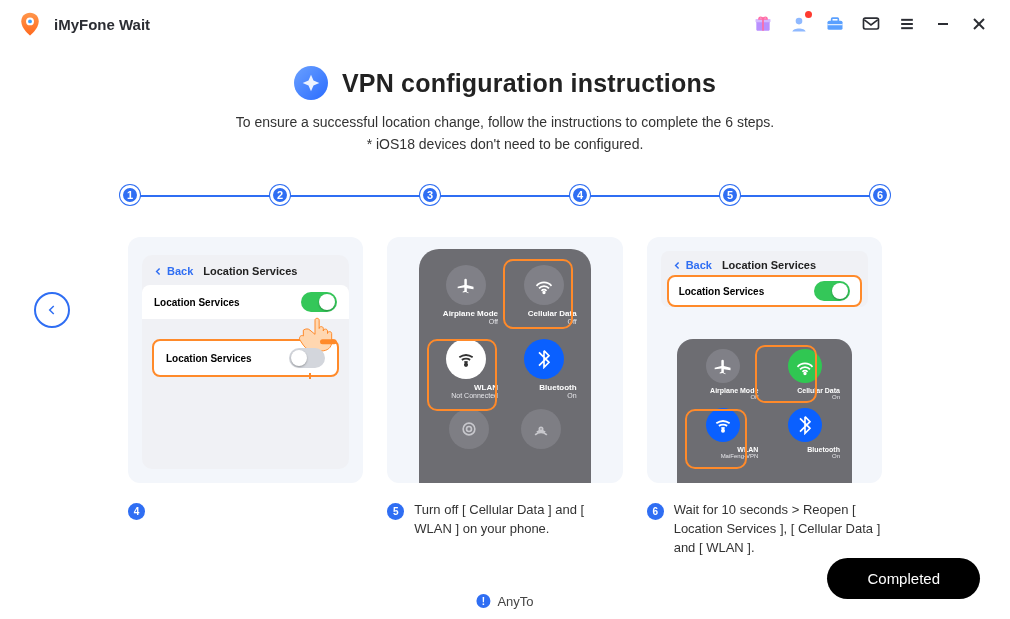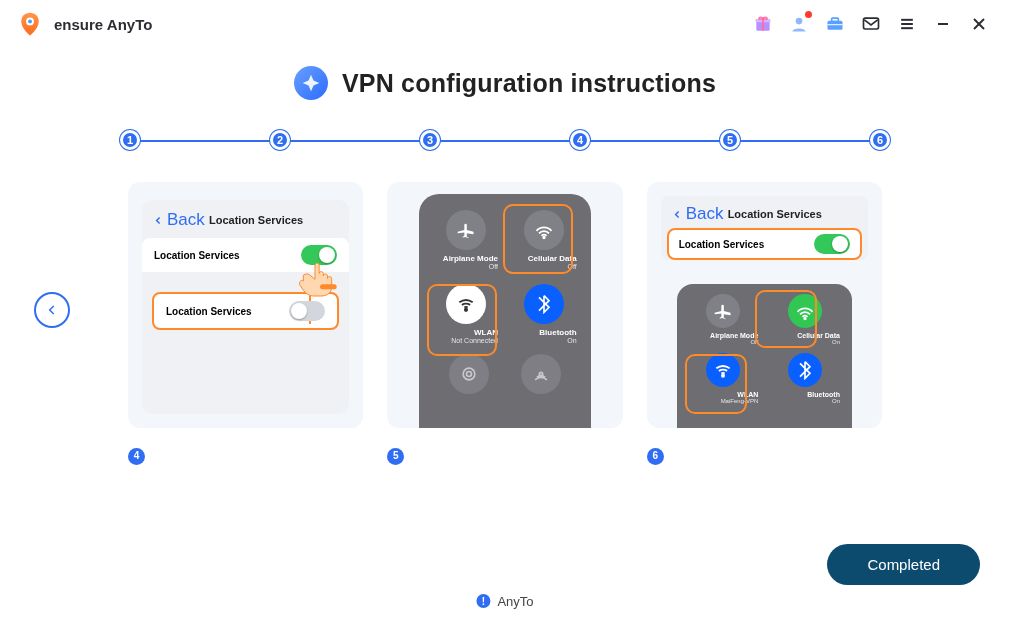--- a/index.html
+++ b/index.html
@@ -35,21 +35,21 @@
   .nav-prev { position: absolute; left: 34px; top: 292px; width: 36px; height: 36px; border-radius: 50%; border: 2px solid #2f6ef3; display: flex; align-items: center; justify-content: center; cursor: pointer; background: #fff; }
   .nav-prev svg { width: 14px; height: 14px; stroke: #2f6ef3; fill: none; stroke-width: 2.5; }
 
   
   .cards { display: flex; gap: 24px; margin: 22px 128px 0; }
   .card { flex: 1; background: #f3f6fb; border-radius: 12px; height: 246px; position: relative; overflow: hidden; }
 
   
   .ls-panel { position: absolute; left: 14px; right: 14px; top: 18px; bottom: 14px; background: #f0f1f5; border-radius: 10px; padding: 10px 0 0; }
   .ls-header { display: flex; align-items: center; padding: 0 12px 8px; }
-  .ls-back { color: #2f6ef3; font-size: 17px; font-weight: 400; display: flex; align-items: center; gap: 4px; }
+  .ls-back { color: #2f6ef3; font-size: 11px; font-weight: 700; display: flex; align-items: center; gap: 4px; }
   .ls-title { flex: 1; text-align: center; font-size: 11px; font-weight: 700; color: #222; margin-left: -30px; }
   .ls-row { background: #fff; margin: 0; height: 34px; display: flex; align-items: center; padding: 0 12px; font-size: 10px; font-weight: 600; }
   .ls-row.first { border-radius: 8px 8px 0 0; }
   .ls-row span { flex: 1; }
   .toggle { width: 36px; height: 20px; border-radius: 20px; position: relative; }
   .toggle.on { background: #34c759; }
   .toggle.off { background: #d3d6dc; }
   .toggle .knob { width: 16px; height: 16px; border-radius: 50%; background: #fff; position: absolute; top: 2px; box-shadow: 0 1px 2px rgba(0,0,0,.3); }
   .toggle.on .knob { right: 2px; }
   .toggle.off .knob { left: 2px; }
@@ -87,40 +87,40 @@
 
   
   .captions { display: flex; gap: 24px; margin: 18px 128px 0; }
   .caption { flex: 1; display: flex; gap: 10px; font-size: 13px; color: #333; line-height: 1.45; }
   .cap-badge { min-width: 17px; height: 17px; border-radius: 50%; background: #2f6ef3; color: #fff; font-size: 10px; font-weight: 700; display: inline-flex; align-items: center; justify-content: center; margin-top: 2px; }
 
   
   .footer { position: absolute; bottom: 18px; left: 0; right: 0; display: flex; align-items: center; }
   .notes { position: absolute; left: 50%; transform: translateX(-50%); display: flex; align-items: center; gap: 7px; font-size: 13px; color: #444; }
   .notes-icon { width: 14px; height: 14px; border-radius: 50%; background: #2f6ef3; color: #fff; font-size: 10px; font-weight: 800; display: flex; align-items: center; justify-content: center; }
-  .completed { position: absolute; right: 30px; bottom: 16px; background: #0c4a6e; color: #fff; border: none; border-radius: 24px; padding: 12px 40px; font-size: 15px; font-weight: 500; cursor: pointer; }
+  .completed { position: absolute; right: 30px; bottom: 2px; background: #000000; color: #fff; border: none; border-radius: 24px; padding: 12px 40px; font-size: 15px; font-weight: 500; cursor: pointer; }
 </style>
 </head>
 <body>
 
 <div class="titlebar">
   <div class="logo">
     <svg viewBox="0 0 32 32">
         <defs>
           <linearGradient id="g1" x1="0" y1="0" x2="0" y2="1">
             <stop offset="0" stop-color="#ff964b"></stop>
             <stop offset="1" stop-color="#ff6a1f"></stop>
           </linearGradient>
         </defs>
         <path fill="url(#g1)" d="M16 3c-6 0-10 4.5-10 10 0 8 10 16 10 16s10-8 10-16c0-5.5-4-10-10-10z"></path>
         <circle cx="16" cy="13" r="4.5" fill="#fff"></circle>
         <circle cx="16" cy="13" r="2.2" fill="#3aa0ff"></circle>
       </svg>
   </div>
-  <div class="app-name">ensure AnyTo</div>
+  <div class="app-name">iMyFone Wait</div>
   <div class="titlebar-spacer"></div>
   <div class="tb-btn">
       <svg viewBox="0 0 24 24">
         <rect x="4" y="9" width="16" height="11" rx="1" fill="#b990ff"></rect>
         <rect x="3" y="6" width="18" height="4" rx="1" fill="#d5b8ff"></rect>
         <rect x="11" y="4" width="2" height="16" fill="#ff6aa5"></rect>
         <path d="M12 6c-1-3-5-3-5 0h5M12 6c1-3 5-3 5 0h-5" fill="none" stroke="#ff6aa5" stroke-width="1.6"></path>
       </svg>
     </div>
   <div class="tb-btn avatar-wrap">
@@ -164,20 +164,24 @@
 </div>
 
 <div class="heading-wrap">
   <div class="heading-row">
     <div class="heading-icon">
         <svg viewBox="0 0 24 24">
           <path d="M12 2l3 7 7 3-7 3-3 7-3-7-7-3 7-3z" fill="#fff" opacity=".9"></path>
         </svg>
       </div>
     <div class="heading">VPN configuration instructions</div>
+  </div>
+  <div class="subtitles">
+    <div>To ensure a successful location change, follow the instructions to complete the 6 steps.</div>
+    <div>* iOS18 devices don't need to be configured.</div>
   </div>
 </div>
 
 <div class="stepper">
   <div class="step-line"></div>
   <div class="steps">
     <div class="step-num">1</div>
     <div class="step-num">2</div>
     <div class="step-num">3</div>
     <div class="step-num">4</div>
@@ -350,23 +354,25 @@
     </div>
   </div>
 </div>
 
 <div class="captions">
   <div class="caption">
       <span class="cap-badge">4</span>
     </div>
   <div class="caption">
       <span class="cap-badge">5</span>
+      <span>Turn off [ Cellular Data ] and [ WLAN ] on your phone.</span>
     </div>
   <div class="caption">
       <span class="cap-badge">6</span>
+      <span>Wait for 10 seconds &gt; Reopen [ Location Services ], [ Cellular Data ] and [ WLAN ].</span>
     </div>
 </div>
 
 <div class="footer">
   <div class="notes">
       <span class="notes-icon">!</span>
       <span>AnyTo</span>
     </div>
   <button class="completed">Completed</button>
 </div>

